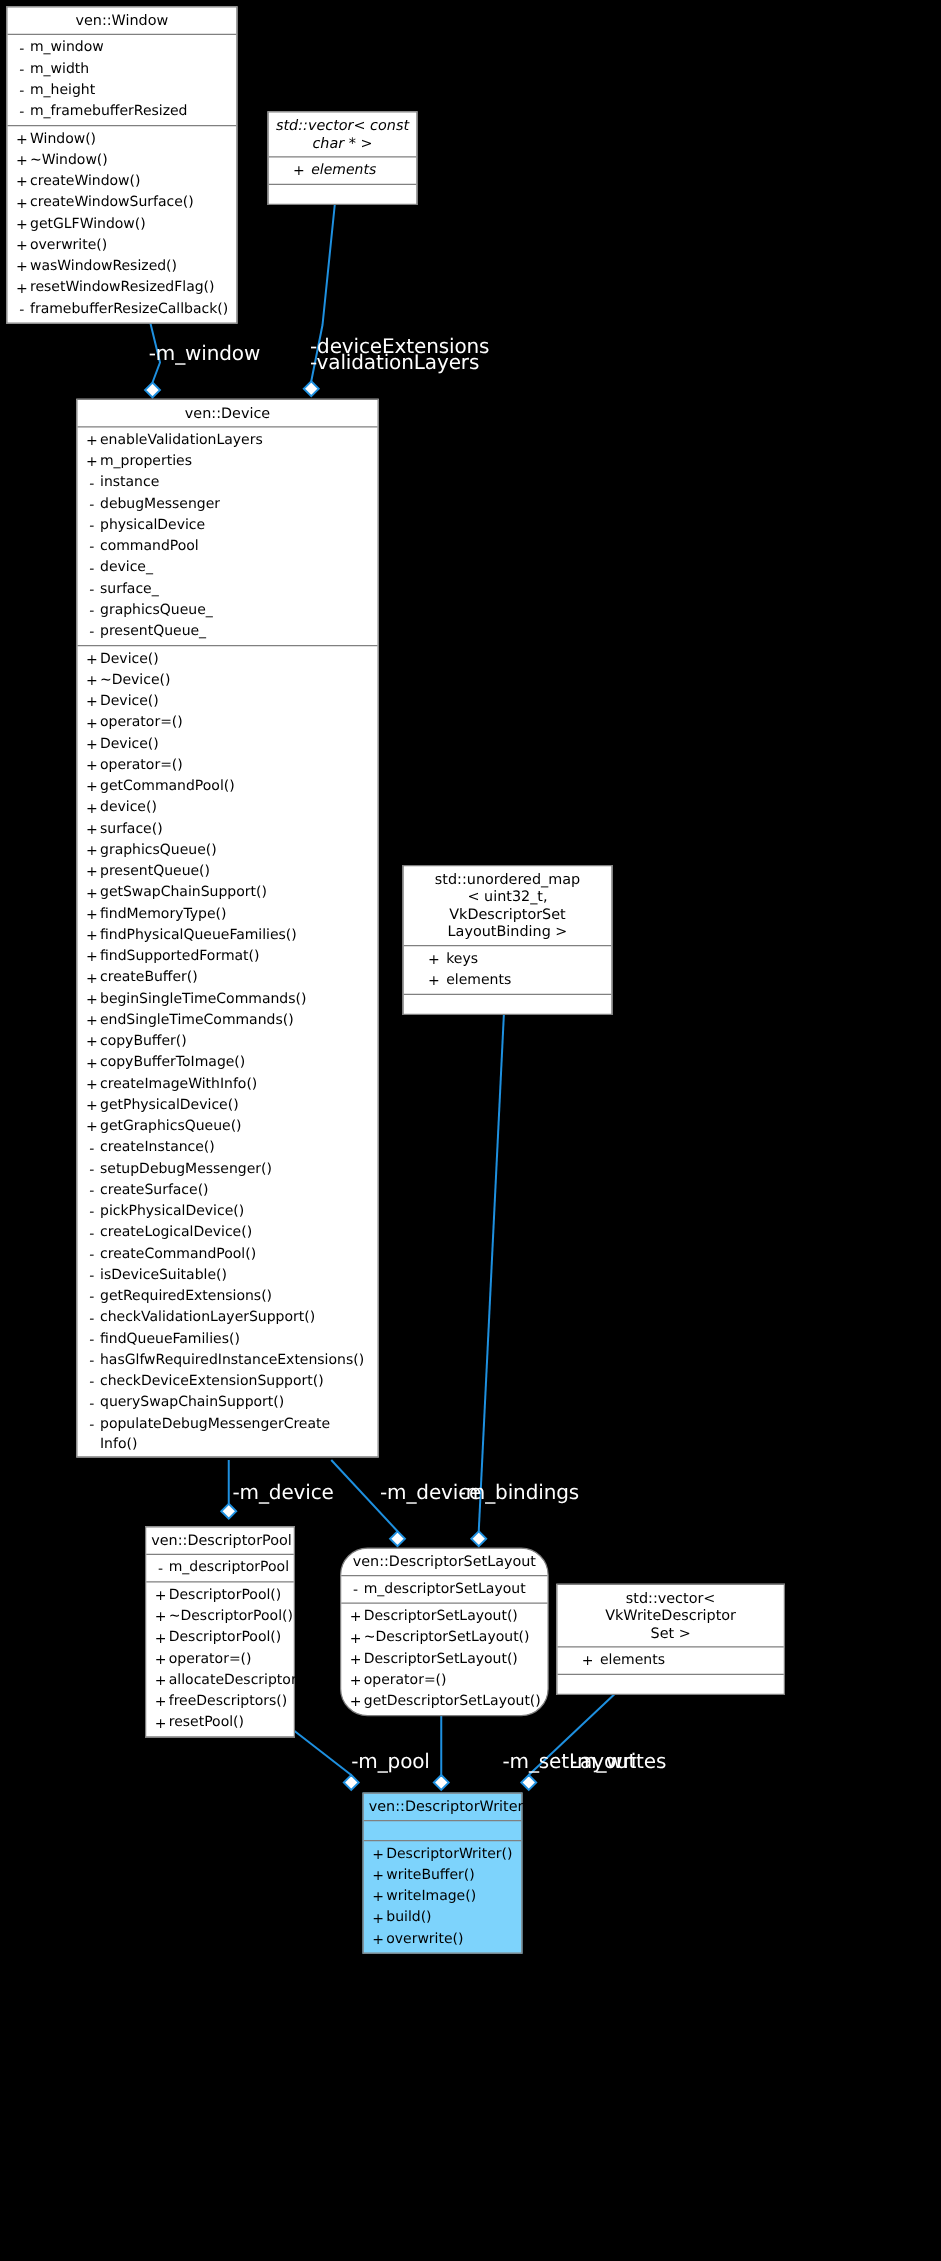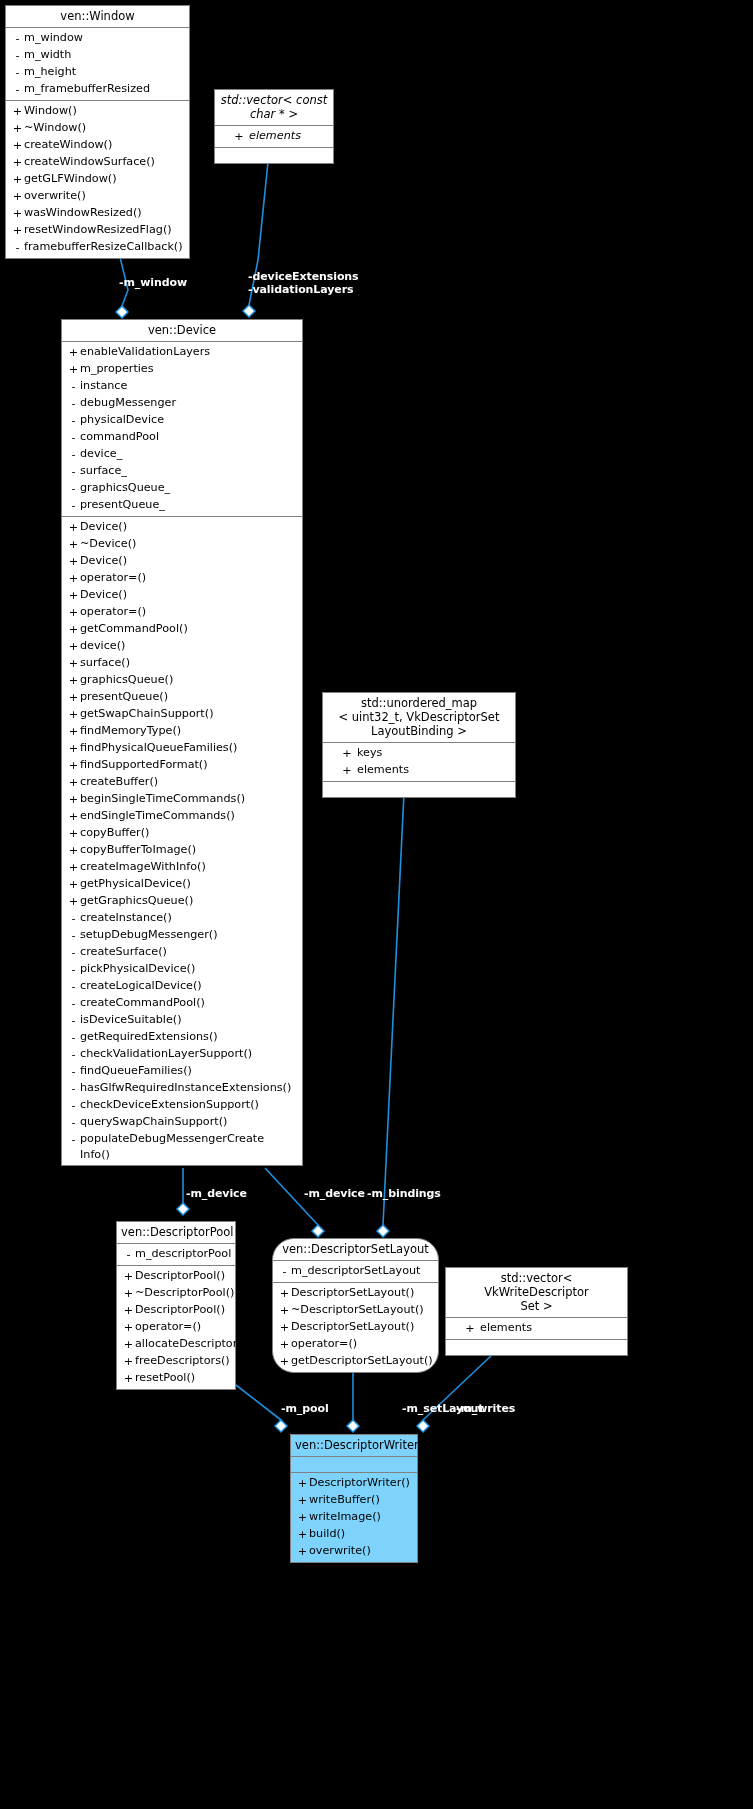--- a/index.html
+++ b/index.html
@@ -76,22 +76,22 @@
     justify-content: flex-start;
     padding-left: 14px;
   }
   .member.centered .vis {
     width: 20px;
     flex: 0 0 20px;
   }
   .edge-label {
     position: absolute;
     color: #ffffff;
-    font-size: 11px;
-    font-weight: bold;
+    font-size: 16px;
+    font-weight: normal;
     line-height: 13px;
     white-space: pre-line;
     letter-spacing: -0.1px;
   }
 </style>
 </head>
 <body>
 
 <div id="diagram">
 
@@ -384,21 +384,21 @@
           <span class="mname">querySwapChainSupport()</span>
         </div>
         <div class="member">
           <span class="vis">-</span>
           <span class="mname">populateDebugMessengerCreate
 Info()</span>
         </div>
       </div>
   </div>
 
-  <div class="uml-node" id="node-unordered-map" style="left:322px; top:692px; width:194px;">
+  <div class="uml-node" id="node-unordered-map" style="left:322px; top:692px; width:168px;">
     <div class="node-title">std::unordered_map
 &lt; uint32_t, VkDescriptorSet
 LayoutBinding &gt;</div>
     <div class="node-section" id="umap-attrs">
         <div class="member centered">
           <span class="vis">+</span>
           <span class="mname">keys</span>
         </div>
         <div class="member centered">
           <span class="vis">+</span>

